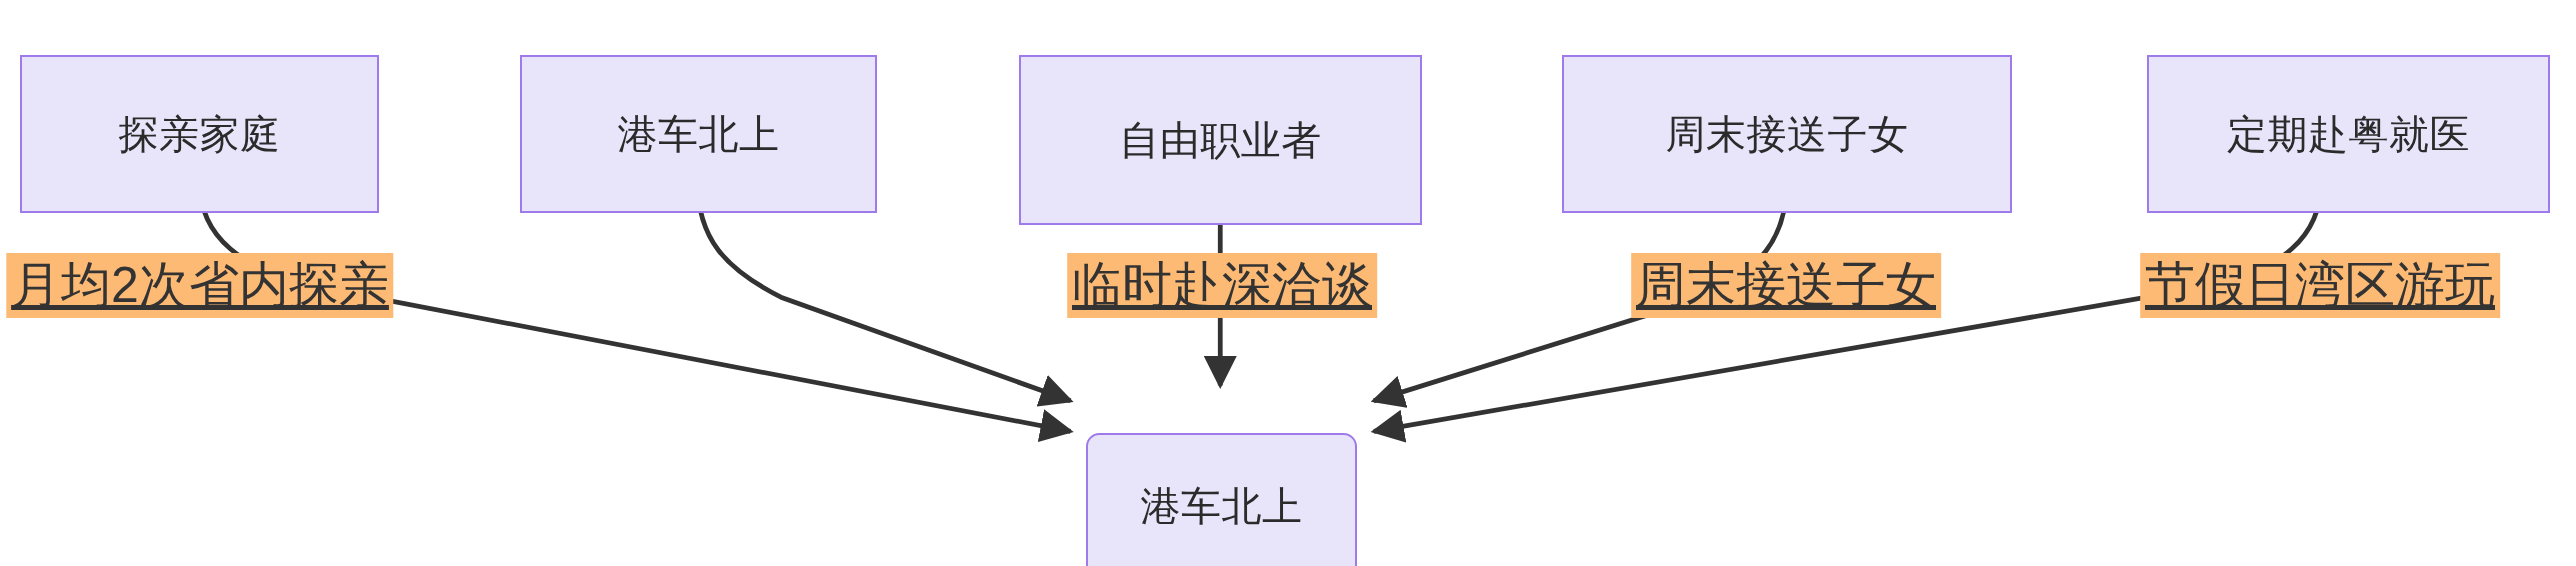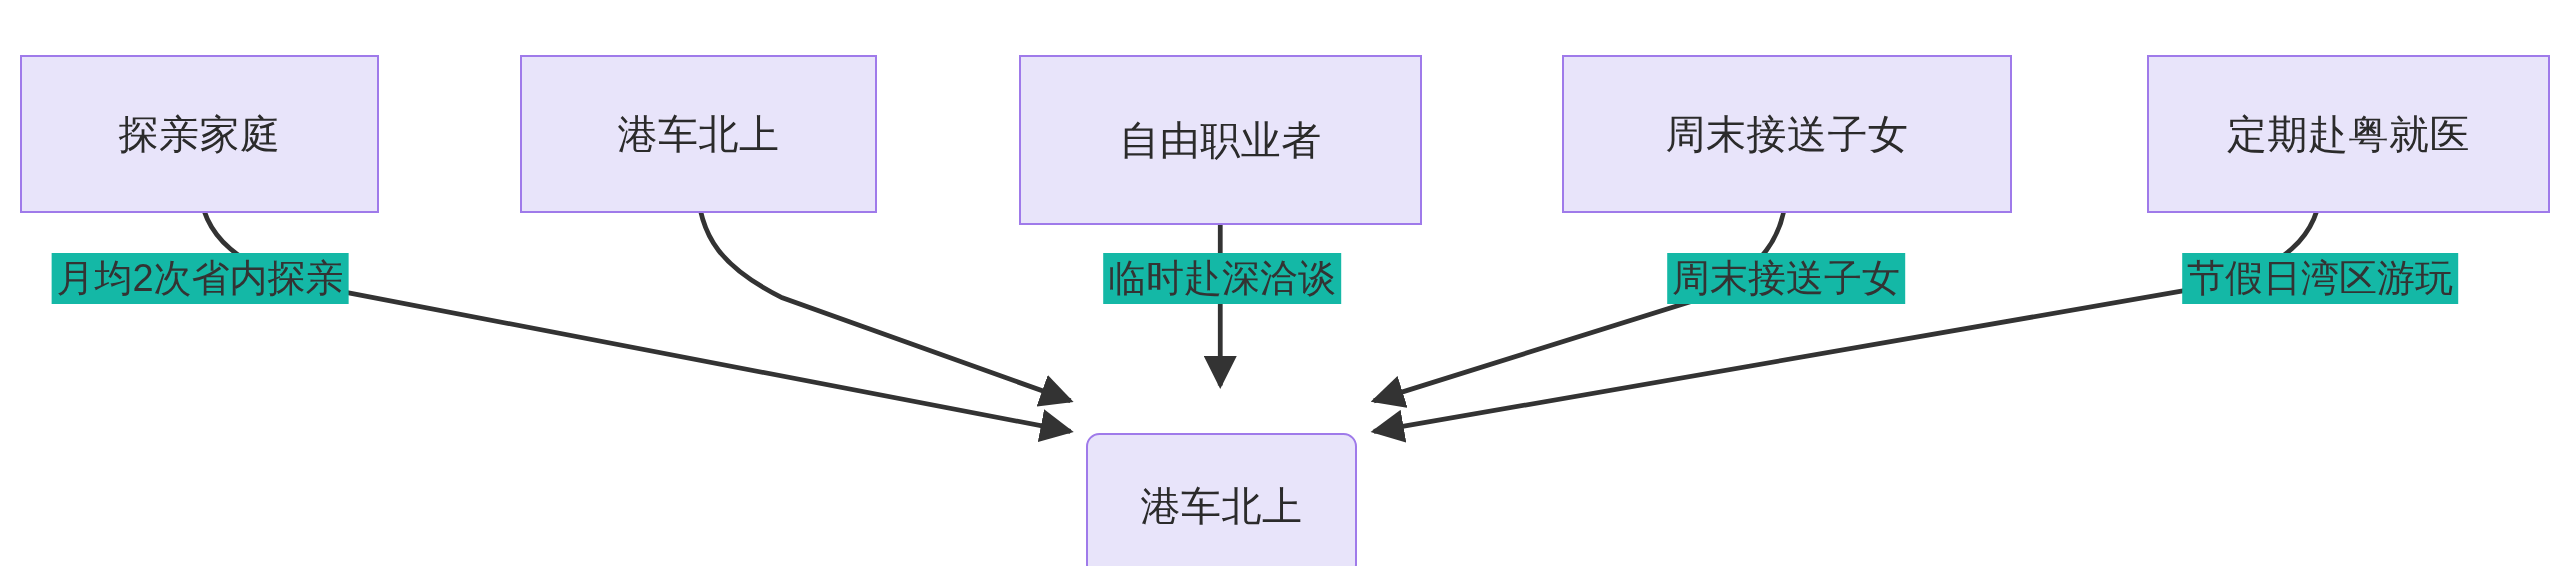--- a/index.html
+++ b/index.html
@@ -41,28 +41,29 @@
     line-height: 1;
     white-space: nowrap;
     letter-spacing: 0.5px;
   }
   .node.rounded {
     border-radius: 13.4px;
     text-align: right;
   }
   .edge-label {
     position: absolute;
-    background: #14b8a6;
+    background: #fdba74;
     color: #333333;
-    font-size: 38px;
+    font-size: 50px;
     line-height: 1.18;
     padding: 2.9px 4.8px;
     white-space: nowrap;
     z-index: 4;
     transform: translateX(-50%);
+    text-decoration: underline;
   }
 </style>
 </head>
 <body>
 
 <div id="diagram-root">
 
   <svg id="edge-layer" viewBox="0 0 2700 594" width="2576" height="567" xmlns="http://www.w3.org/2000/svg">
     <defs>
       <marker id="arrow" viewBox="0 0 10 10" refX="9" refY="5" markerWidth="7" markerHeight="7" orient="auto-start-reverse">

